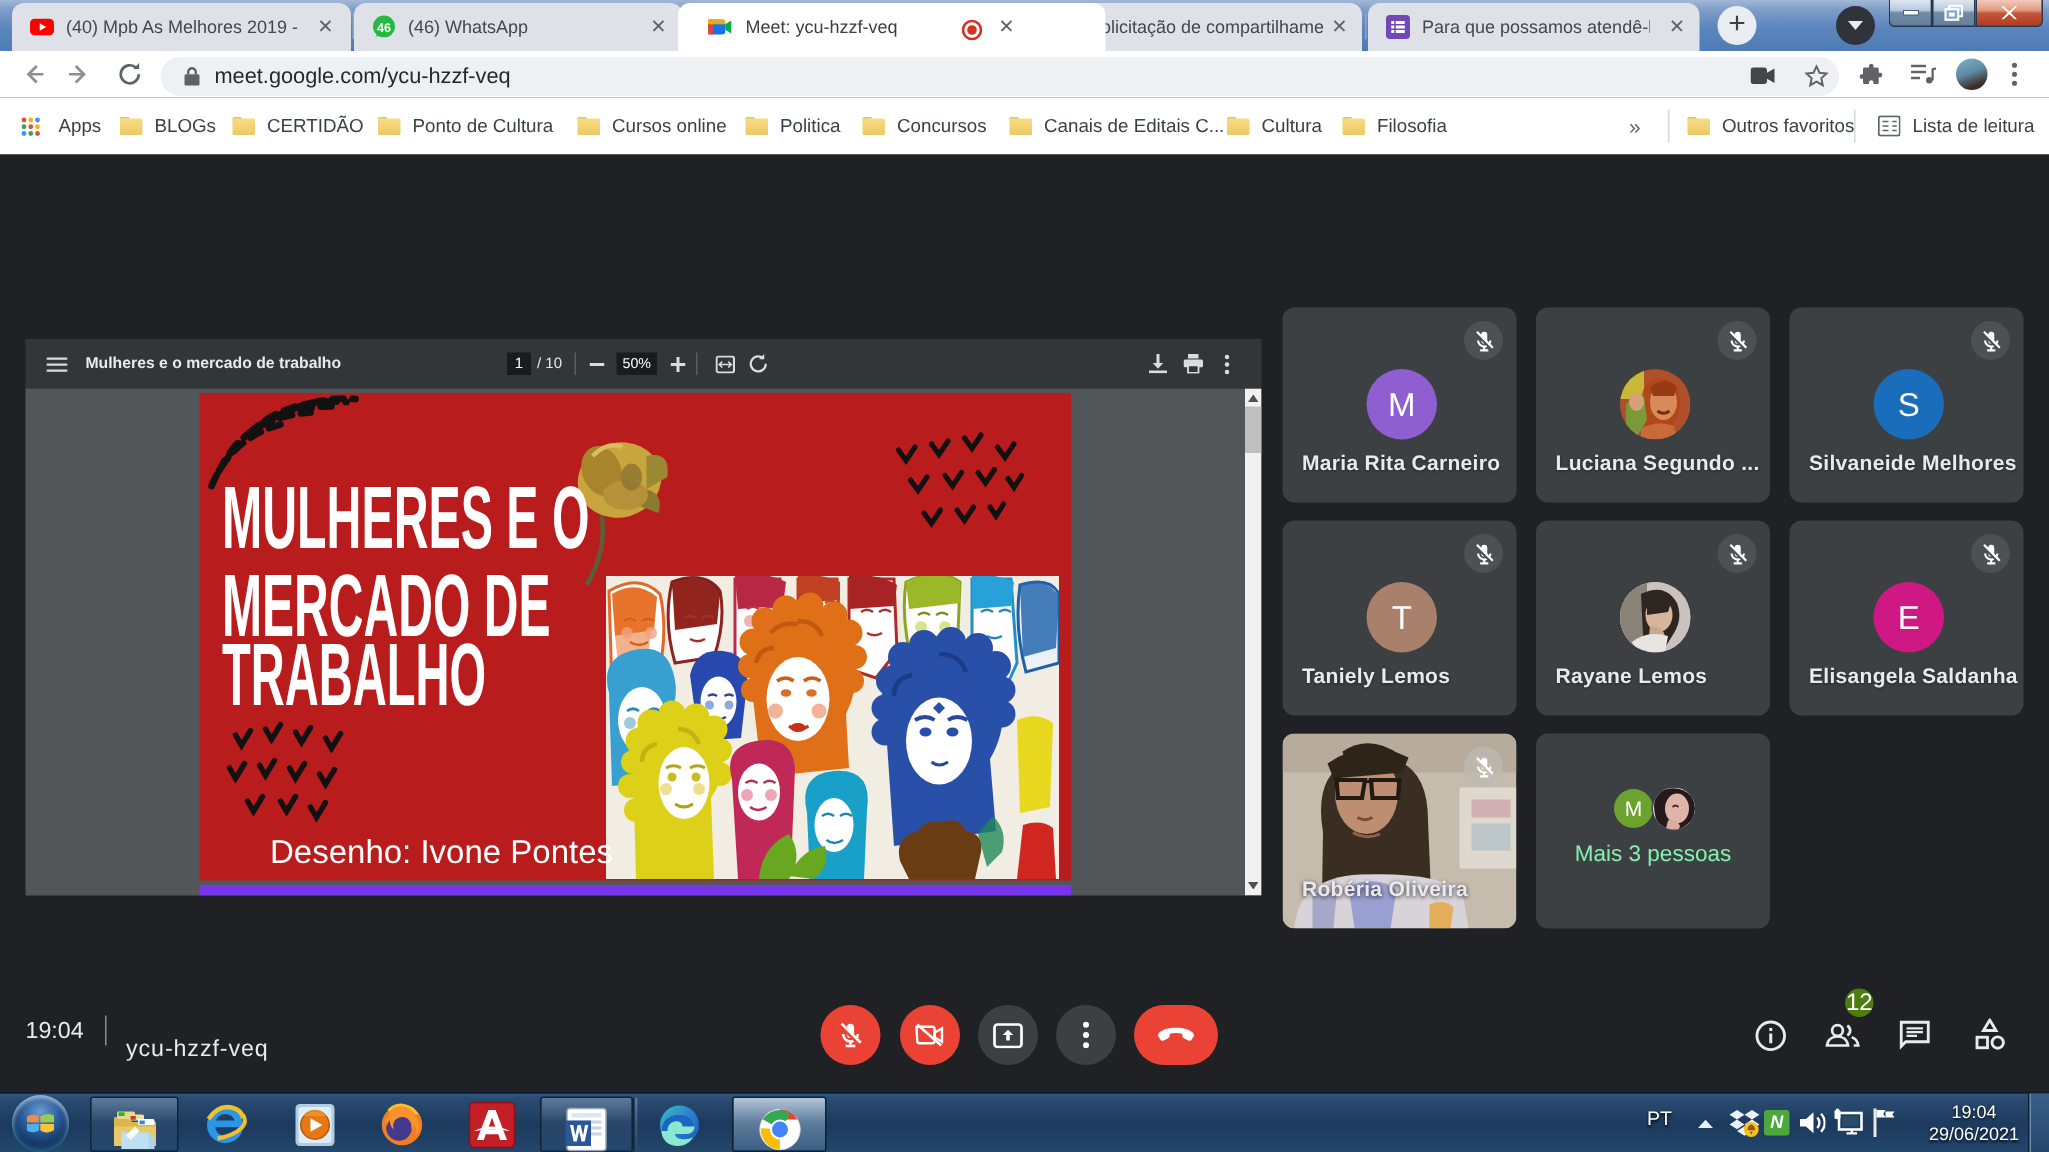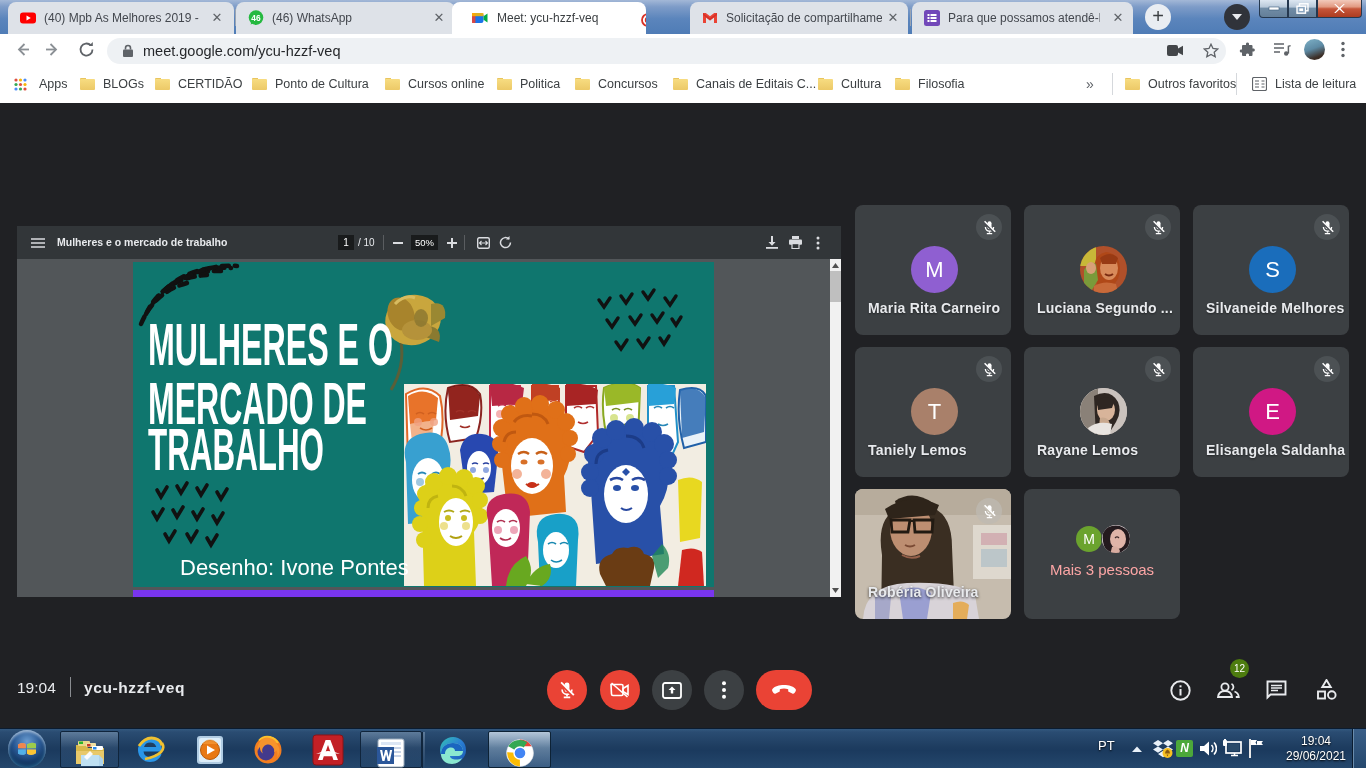--- a/index.html
+++ b/index.html
@@ -26,21 +26,21 @@
 .bk{position:absolute;top:0;height:38px;display:flex;align-items:center;white-space:nowrap}
 .bkf{width:15px;height:12px;margin-right:8px;position:relative}
 .bkf:before{content:"";position:absolute;left:0;top:0;width:6px;height:3px;background:#e9c55e;border-radius:1px 0 0 0}
 .bkf:after{content:"";position:absolute;left:0;top:1px;width:15px;height:11px;background:linear-gradient(180deg,#f7dc81,#ecc967);border-radius:1px}
 
 #meet{left:0;top:103px;width:1366px;height:625px;background:#202124}
 #banner{position:absolute;left:16px;top:16px;width:1334px;height:40px;background:#3c4043;border-radius:8px}
 
 #pdftb{position:absolute;left:17px;top:123px;width:824px;height:33px;background:#323639;color:#dadce0}
 #pdfc{position:absolute;left:17px;top:156px;width:824px;height:338px;background:#525659;overflow:hidden}
-#slide{position:absolute;left:116px;top:3px;width:581px;height:325px;background:#0f766e;overflow:hidden}
+#slide{position:absolute;left:116px;top:3px;width:581px;height:325px;background:#b91c1c;overflow:hidden}
 #slide2{position:absolute;left:116px;top:331px;width:581px;height:7px;background:#7935ee}
 #pdfsb{position:absolute;left:813px;top:0;width:11px;height:338px;background:#f1f1f1}
 
 .tile{position:absolute;width:156px;height:130px;background:#3c4043;border-radius:8px;overflow:hidden}
 .tname{position:absolute;left:13px;top:95px;font-size:14px;font-weight:bold;color:#e8eaed;letter-spacing:.2px;white-space:nowrap;z-index:4;text-shadow:0 1px 2px rgba(0,0,0,.45)}
 .avat{position:absolute;left:56px;top:41px;width:47px;height:47px;border-radius:50%;color:#fff;font-size:22px;display:flex;align-items:center;justify-content:center}
 .micoff{position:absolute;right:9px;top:9px;width:26px;height:26px;border-radius:50%;background:rgba(90,94,99,.55);display:flex;align-items:center;justify-content:center}
 
 .cbtn{position:absolute;top:567px;width:40px;height:40px;border-radius:50%;display:flex;align-items:center;justify-content:center}
 .red{background:#ea4335}.dark{background:#3c4043}
@@ -64,21 +64,21 @@
     <div class="tsep" style="left:235px"></div>
     <div class="tab" style="left:236px;width:219px">
       <svg class="fav" viewBox="0 0 16 16">
           <circle cx="8" cy="7.6" r="7.3" fill="#25b940"></circle>
           <path d="M2.5 14.5l1.8-3.5 2.4 2z" fill="#25b940"></path>
           <text x="8" y="11" font-size="8.4" font-weight="bold" fill="#fff" text-anchor="middle" font-family="Liberation Sans">46</text>
         </svg>
       <div class="ttl" style="width:160px">(46) WhatsApp</div>
       <div class="tabx" style="left:196px">✕</div>
     </div>
-    <div class="tab active" style="left:452px;width:194px">
+    <div class="tab active" style="left:452px;width:285px">
       <svg class="fav" style="left:20px" viewBox="0 0 16 16">
           <rect x="0" y="3" width="11.5" height="10" rx="2.2" fill="#1a73e8"></rect>
           <path d="M11.5 6.2L15.5 3.6v8.8l-4-2.6z" fill="#00ac47"></path>
           <rect x="0" y="3" width="3.4" height="10" fill="#ea4335" opacity=".9"></rect>
           <rect x="0" y="3" width="11.5" height="3.2" fill="#ffba00" opacity=".85"></rect>
         </svg>
       <div class="ttl" style="left:45px">Meet: ycu-hzzf-veq</div>
       <svg class="abs" style="left:189px;top:11px" width="14" height="14" viewBox="0 0 14 14">
           <circle cx="7" cy="7" r="6" fill="none" stroke="#d93025" stroke-width="1.8"></circle>
           <circle cx="7" cy="7" r="3.2" fill="#d93025"></circle>
@@ -594,26 +594,26 @@
     </div>
     <div class="tile" style="left:1024px;top:386px">
       <div class="abs" style="left:52px;top:37px;width:26px;height:26px;border-radius:50%;background:#6ba32e;color:#fff;font-size:14px;display:flex;align-items:center;justify-content:center;z-index:1">M</div>
       <div class="abs" style="left:77px;top:35px;width:30px;height:30px;border-radius:50%;overflow:hidden;z-index:2;border:1px solid #3c4043"><svg width="30" height="30" viewBox="0 0 30 30">
             <rect width="30" height="30" fill="#e8dce0"></rect>
             <path d="M2 4q14-8 24 2 4 8 0 16l-10 8H6q-8-14-4-26z" fill="#241a1e"></path>
             <ellipse cx="16" cy="14" rx="8" ry="10" fill="#e0b4a8"></ellipse>
             <path d="M10 22q6-2 8 4l-2 4h-8z" fill="#d8aca0"></path>
             <path d="M13 13q2-2 4 0" stroke="#402a2a" stroke-width="1.2" fill="none"></path>
           </svg></div>
-      <div class="abs" style="left:0;top:72px;width:156px;text-align:center;font-size:15px;color:#fca5a5">Mais 3 pessoas</div>
+      <div class="abs" style="left:0;top:72px;width:156px;text-align:center;font-size:15px;color:#86efac">Mais 3 pessoas</div>
     </div>
 
     <div class="abs" style="left:17px;top:576px;font-size:15.5px;color:#e8eaed">19:04</div>
     <div class="abs" style="left:70px;top:574px;width:1px;height:20px;background:#8a8d91"></div>
-    <div class="abs" style="left:84px;top:576px;font-size:15.5px;color:#e8eaed;font-weight:bold;letter-spacing:.6px">ycu-hzzf-veq</div>
+    <div class="abs" style="left:84px;top:588px;font-size:15.5px;color:#e8eaed;font-weight:normal;letter-spacing:.6px">ycu-hzzf-veq</div>
 
     <div class="cbtn red" style="left:547px">
         <svg width="18" height="18" viewBox="0 0 15 15">
           <rect x="5.5" y="1.2" width="4" height="8" rx="2" fill="#fff"></rect>
           <path d="M3.4 7a4.1 4.1 0 0 0 8.2 0" fill="none" stroke="#fff" stroke-width="1.4"></path>
           <path d="M7.5 11.2v1.6M4.8 13.6h5.4" stroke="#fff" stroke-width="1.4"></path>
           <path d="M2 1.8l10.6 10.6" stroke="#ea4335" stroke-width="2.6"></path>
           <path d="M2.6 1.2l10.6 10.6" stroke="#fff" stroke-width="1.5"></path>
         </svg>
       </div>
@@ -650,21 +650,21 @@
           <rect x="9.5" y="5.3" width="2" height="2" fill="#e8eaed"></rect>
         </svg>
       </div>
     <div class="bbicon" style="left:1208px">
         <svg width="25" height="18" viewBox="0 0 25 18">
           <circle cx="9" cy="6" r="3.6" fill="none" stroke="#e8eaed" stroke-width="1.8"></circle>
           <path d="M2 16c.5-4 3.5-6 7-6s6.5 2 7 6z" fill="none" stroke="#e8eaed" stroke-width="1.8"></path>
           <path d="M15.5 2.8a3.6 3.6 0 0 1 0 6.4M18.5 10.5c2.5.8 4 2.8 4.3 5.5h-3" fill="none" stroke="#e8eaed" stroke-width="1.8"></path>
         </svg>
       </div>
-    <div class="abs" style="left:1230px;top:556px;width:19px;height:19px;border-radius:50%;background:#4d7c0f;color:#fff;font-size:10px;display:flex;align-items:center;justify-content:center">12</div>
+    <div class="abs" style="left:1230px;top:556px;width:19px;height:19px;border-radius:50%;background:#4d7c0f;color:#fff;font-size:16px;display:flex;align-items:center;justify-content:center">12</div>
     <div class="bbicon" style="left:1256px">
         <svg width="21" height="20" viewBox="0 0 21 20">
           <path d="M1.5 1.5h18v13h-15l-3 3z" fill="none" stroke="#e8eaed" stroke-width="1.9"></path>
           <path d="M5 5.5h11M5 8h11M5 10.5h7" stroke="#e8eaed" stroke-width="1.5"></path>
         </svg>
       </div>
     <div class="bbicon" style="left:1306px">
         <svg width="23" height="22" viewBox="0 0 23 22">
           <path d="M11.5 1l4.2 7H7.3z" fill="none" stroke="#e8eaed" stroke-width="1.9"></path>
           <rect x="3" y="12.5" width="7" height="7" fill="none" stroke="#e8eaed" stroke-width="1.9"></rect>

